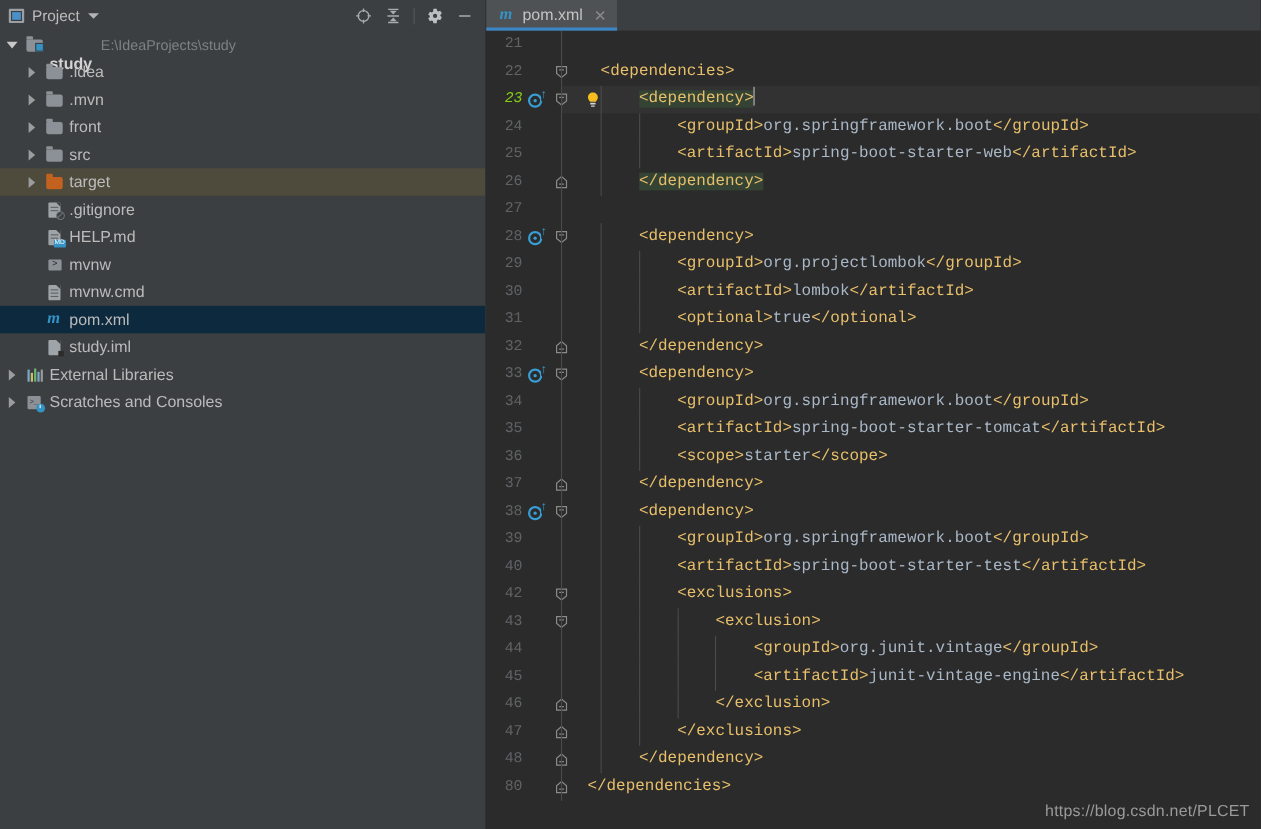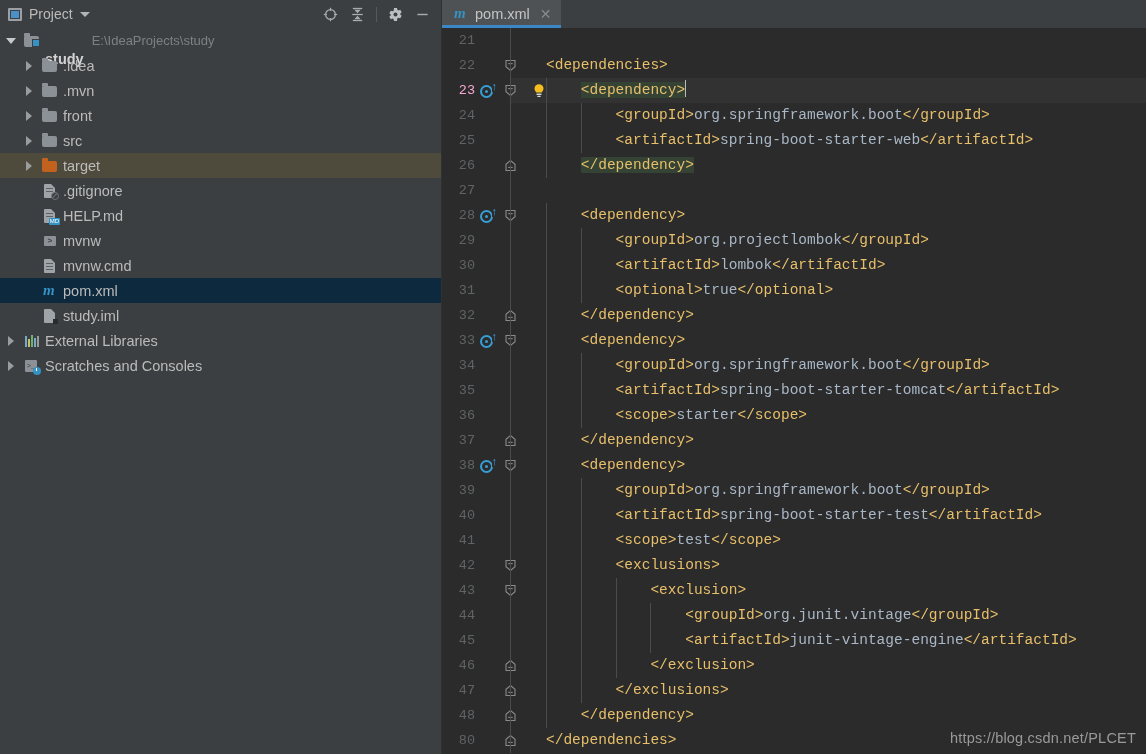--- a/index.html
+++ b/index.html
@@ -86,21 +86,21 @@
   .tab .tbar{position:absolute;left:0;right:0;bottom:0;height:3px;background:#3d86c6;}
   .tab-label{color:#c4c4c4;font-size:14.5px;}
   .tab-close{color:#8a8a8a;font-size:14px;margin-left:4px;line-height:1;}
 
   #code{position:absolute;top:28px;left:0;right:0;bottom:0;background:#2b2b2b;overflow:hidden;}
   .cline{height:25px;position:relative;white-space:pre;}
   .lnum{
     position:absolute;left:0;top:0;width:33px;height:25px;line-height:25px;text-align:right;
     color:#606366;font-size:13.5px;font-family:"Liberation Mono",monospace;
   }
-  .lnum.cur{color:#f9a8d4;}
+  .lnum.cur{color:#84cc16;font-style:italic;}
   .gutterline{position:absolute;left:68px;top:0;bottom:0;width:1px;background:#4b4b4b;}
   .ctext{
     position:absolute;left:104px;top:0;height:25px;line-height:25px;
     font-family:"Liberation Mono",monospace;font-size:14.5px;color:#a9b7c6;
   }
   .cl-row-hl{position:absolute;left:68px;right:0;top:0;height:25px;background:#323232;}
   .tagp{color:#e8bf6a;}
   .txt{color:#a9b7c6;}
   .hl{background:#344334;}
   .caret{display:inline-block;width:1px;height:17px;background:#bbbbbb;vertical-align:-3px;}
@@ -383,21 +383,20 @@
         <div class="cline"><span class="lnum">37</span><span class="fold"><svg width="13" height="13" viewBox="0 0 13 13">
               <path d="M2 11.5h9V5.3L6.5 1.5 2 5.3z" fill="none" stroke="#8a8a8a" stroke-width="1.1"></path>
               <line x1="4.3" y1="8.4" x2="8.7" y2="8.4" stroke="#8a8a8a" stroke-width="1.1"></line>
             </svg></span><span class="ind" style="left: 104px;"></span><span class="ctext" style="left: 138.8px;"><span class="tagp">&lt;/dependency&gt;</span></span><span class="gutterline"></span></div>
         <div class="cline"><span class="lnum">38</span><span class="mvn"><span class="c"></span><span class="cut"></span><span class="a">↑</span></span><span class="fold"><svg width="13" height="13" viewBox="0 0 13 13">
               <path d="M2 1.5h9v6.2L6.5 11.5 2 7.7z" fill="none" stroke="#8a8a8a" stroke-width="1.1"></path>
               <line x1="4.3" y1="4.6" x2="8.7" y2="4.6" stroke="#8a8a8a" stroke-width="1.1"></line>
             </svg></span><span class="ind" style="left: 104px;"></span><span class="ctext" style="left: 138.8px;"><span class="tagp">&lt;dependency&gt;</span></span><span class="gutterline"></span></div>
         <div class="cline"><span class="lnum">39</span><span class="ind" style="left: 104px;"></span><span class="ind" style="left: 138.8px;"></span><span class="ctext" style="left: 173.6px;"><span class="tagp">&lt;groupId&gt;</span><span class="txt">org.springframework.boot</span><span class="tagp">&lt;/groupId&gt;</span></span><span class="gutterline"></span></div>
         <div class="cline"><span class="lnum">40</span><span class="ind" style="left: 104px;"></span><span class="ind" style="left: 138.8px;"></span><span class="ctext" style="left: 173.6px;"><span class="tagp">&lt;artifactId&gt;</span><span class="txt">spring-boot-starter-test</span><span class="tagp">&lt;/artifactId&gt;</span></span><span class="gutterline"></span></div>
-        <div class="cline"><span class="lnum">41</span><span class="ind" style="left: 104px;"></span><span class="ind" style="left: 138.8px;"></span><span class="ctext" style="left: 173.6px;"><span class="tagp">&lt;scope&gt;</span><span class="txt">test</span><span class="tagp">&lt;/scope&gt;</span></span><span class="gutterline"></span></div>
         <div class="cline"><span class="lnum">42</span><span class="fold"><svg width="13" height="13" viewBox="0 0 13 13">
               <path d="M2 1.5h9v6.2L6.5 11.5 2 7.7z" fill="none" stroke="#8a8a8a" stroke-width="1.1"></path>
               <line x1="4.3" y1="4.6" x2="8.7" y2="4.6" stroke="#8a8a8a" stroke-width="1.1"></line>
             </svg></span><span class="ind" style="left: 104px;"></span><span class="ind" style="left: 138.8px;"></span><span class="ctext" style="left: 173.6px;"><span class="tagp">&lt;exclusions&gt;</span></span><span class="gutterline"></span></div>
         <div class="cline"><span class="lnum">43</span><span class="fold"><svg width="13" height="13" viewBox="0 0 13 13">
               <path d="M2 1.5h9v6.2L6.5 11.5 2 7.7z" fill="none" stroke="#8a8a8a" stroke-width="1.1"></path>
               <line x1="4.3" y1="4.6" x2="8.7" y2="4.6" stroke="#8a8a8a" stroke-width="1.1"></line>
             </svg></span><span class="ind" style="left: 104px;"></span><span class="ind" style="left: 138.8px;"></span><span class="ind" style="left: 173.6px;"></span><span class="ctext" style="left: 208.4px;"><span class="tagp">&lt;exclusion&gt;</span></span><span class="gutterline"></span></div>
         <div class="cline"><span class="lnum">44</span><span class="ind" style="left: 104px;"></span><span class="ind" style="left: 138.8px;"></span><span class="ind" style="left: 173.6px;"></span><span class="ind" style="left: 208.4px;"></span><span class="ctext" style="left: 243.2px;"><span class="tagp">&lt;groupId&gt;</span><span class="txt">org.junit.vintage</span><span class="tagp">&lt;/groupId&gt;</span></span><span class="gutterline"></span></div>
         <div class="cline"><span class="lnum">45</span><span class="ind" style="left: 104px;"></span><span class="ind" style="left: 138.8px;"></span><span class="ind" style="left: 173.6px;"></span><span class="ind" style="left: 208.4px;"></span><span class="ctext" style="left: 243.2px;"><span class="tagp">&lt;artifactId&gt;</span><span class="txt">junit-vintage-engine</span><span class="tagp">&lt;/artifactId&gt;</span></span><span class="gutterline"></span></div>
@@ -409,17 +408,17 @@
               <path d="M2 11.5h9V5.3L6.5 1.5 2 5.3z" fill="none" stroke="#8a8a8a" stroke-width="1.1"></path>
               <line x1="4.3" y1="8.4" x2="8.7" y2="8.4" stroke="#8a8a8a" stroke-width="1.1"></line>
             </svg></span><span class="ind" style="left: 104px;"></span><span class="ind" style="left: 138.8px;"></span><span class="ctext" style="left: 173.6px;"><span class="tagp">&lt;/exclusions&gt;</span></span><span class="gutterline"></span></div>
         <div class="cline"><span class="lnum">48</span><span class="fold"><svg width="13" height="13" viewBox="0 0 13 13">
               <path d="M2 11.5h9V5.3L6.5 1.5 2 5.3z" fill="none" stroke="#8a8a8a" stroke-width="1.1"></path>
               <line x1="4.3" y1="8.4" x2="8.7" y2="8.4" stroke="#8a8a8a" stroke-width="1.1"></line>
             </svg></span><span class="ind" style="left: 104px;"></span><span class="ctext" style="left: 138.8px;"><span class="tagp">&lt;/dependency&gt;</span></span><span class="gutterline"></span></div>
         <div class="cline"><span class="lnum">80</span><span class="fold"><svg width="13" height="13" viewBox="0 0 13 13">
               <path d="M2 11.5h9V5.3L6.5 1.5 2 5.3z" fill="none" stroke="#8a8a8a" stroke-width="1.1"></path>
               <line x1="4.3" y1="8.4" x2="8.7" y2="8.4" stroke="#8a8a8a" stroke-width="1.1"></line>
-            </svg></span><span class="ctext" style="left: 104px;"><span class="tagp">&lt;/dependencies&gt;</span></span><span class="gutterline"></span></div>
+            </svg></span><span class="ctext" style="left: 92px;"><span class="tagp">&lt;/dependencies&gt;</span></span><span class="gutterline"></span></div>
       </div>
     <div id="wm">https://blog.csdn.net/PLCET</div>
   </div>
 </div>
 
 </body></html>

